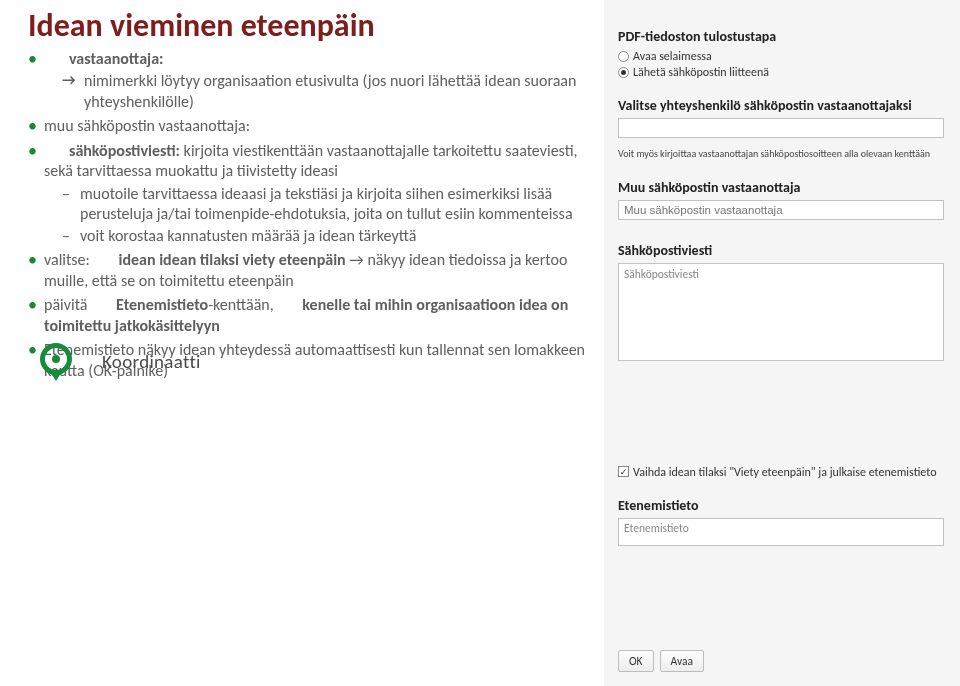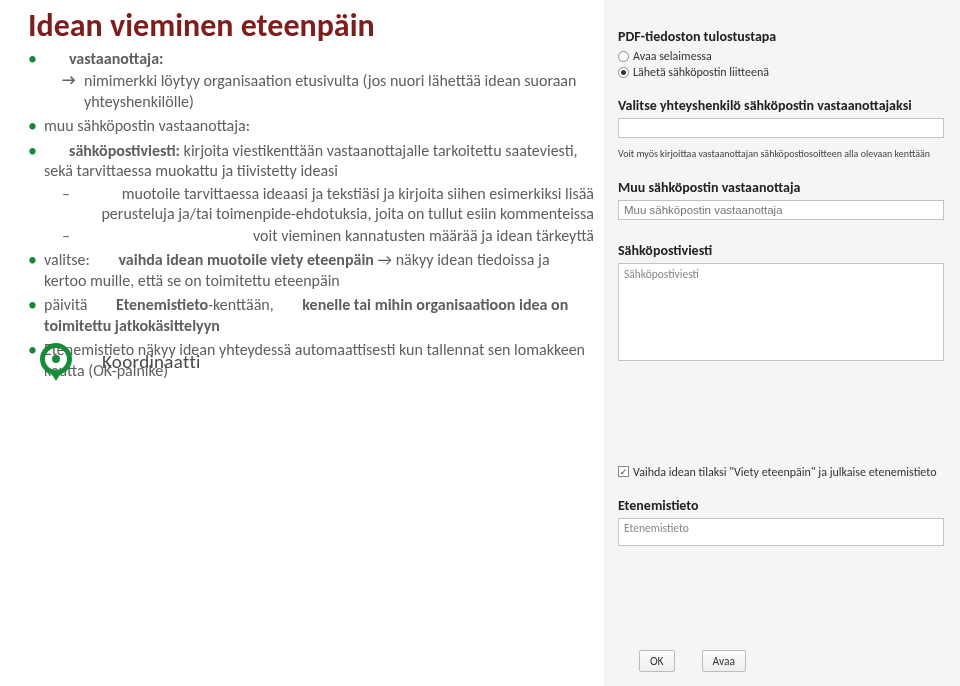--- a/index.html
+++ b/index.html
@@ -43,21 +43,21 @@
   .arrow-list > li { position: relative; padding-left: 22px; margin-bottom: 1px; }
   .arrow-list > li::before {
     content: "→";
     position: absolute;
     left: 0;
     top: 0;
     color: #5f5f5f;
     font-size: 15px;
     font-weight: bold;
   }
-  .dash-list { list-style: none; margin-left: 18px; margin-top: 2px; text-align: right; }
+  .dash-list { list-style: none; margin-left: 18px; margin-top: 2px; }
   .dash-list > li { position: relative; padding-left: 18px; margin-bottom: 1px; }
   .dash-list > li::before {
     content: "–";
     position: absolute;
     left: 0;
     top: 0;
     color: #5f5f5f;
     font-size: 16px;
   }
   .b { font-weight: bold; margin-left: 25px; }
@@ -168,21 +168,20 @@
     bottom: 14px;
     left: 14px;
   }
   .btn {
     border: 1px solid #bcbcbc;
     background: linear-gradient(#fdfdfd, #ededed);
     font-size: 11.5px;
     color: #333;
     padding: 3px 10px;
     border-radius: 2px;
-    margin-left: 21px;
   }
 </style>
 </head>
 <body>
 
 <div class="left">
   <div class="title">Idean vieminen eteenpäin</div>
   <ul class="main">
 
     <li>
@@ -193,26 +192,26 @@
     </li>
 
     <li>
       <span class="txt">muu sähköpostin vastaanottaja:</span>
     </li>
 
     <li>
       <span class="txt"><span class="b">sähköpostiviesti:</span><span> kirjoita viestikenttään vastaanottajalle tarkoitettu saateviesti, sekä tarvittaessa muokattu ja tiivistetty ideasi</span></span>
       <ul class="dash-list">
         <li><span class="txt">muotoile tarvittaessa ideaasi ja tekstiäsi ja kirjoita siihen esimerkiksi lisää perusteluja ja/tai toimenpide-ehdotuksia, joita on tullut esiin kommenteissa</span></li>
-        <li><span class="txt">voit vieminen kannatusten määrää ja idean tärkeyttä</span></li>
+        <li><span class="txt">voit korostaa kannatusten määrää ja idean tärkeyttä</span></li>
       </ul>
     </li>
 
     <li>
-      <span class="txt"><span>valitse: </span><span class="b">vaihda idean muotoile viety eteenpäin</span><span> → näkyy idean tiedoissa ja kertoo muille, että se on toimitettu eteenpäin</span></span>
+      <span class="txt"><span>valitse: </span><span class="b">idean idean tilaksi viety eteenpäin</span><span> → näkyy idean tiedoissa ja kertoo muille, että se on toimitettu eteenpäin</span></span>
     </li>
 
     <li>
       <span class="txt"><span>päivitä </span><span class="b">Etenemistieto</span><span>-kenttään, </span><span class="b">kenelle tai mihin organisaatioon idea on toimitettu jatkokäsittelyyn</span></span>
     </li>
 
     <li><span class="txt">Etenemistieto näkyy idean yhteydessä automaattisesti kun tallennat sen lomakkeen kautta (OK-painike)</span></li>
   </ul>
 
   <div class="logo">

